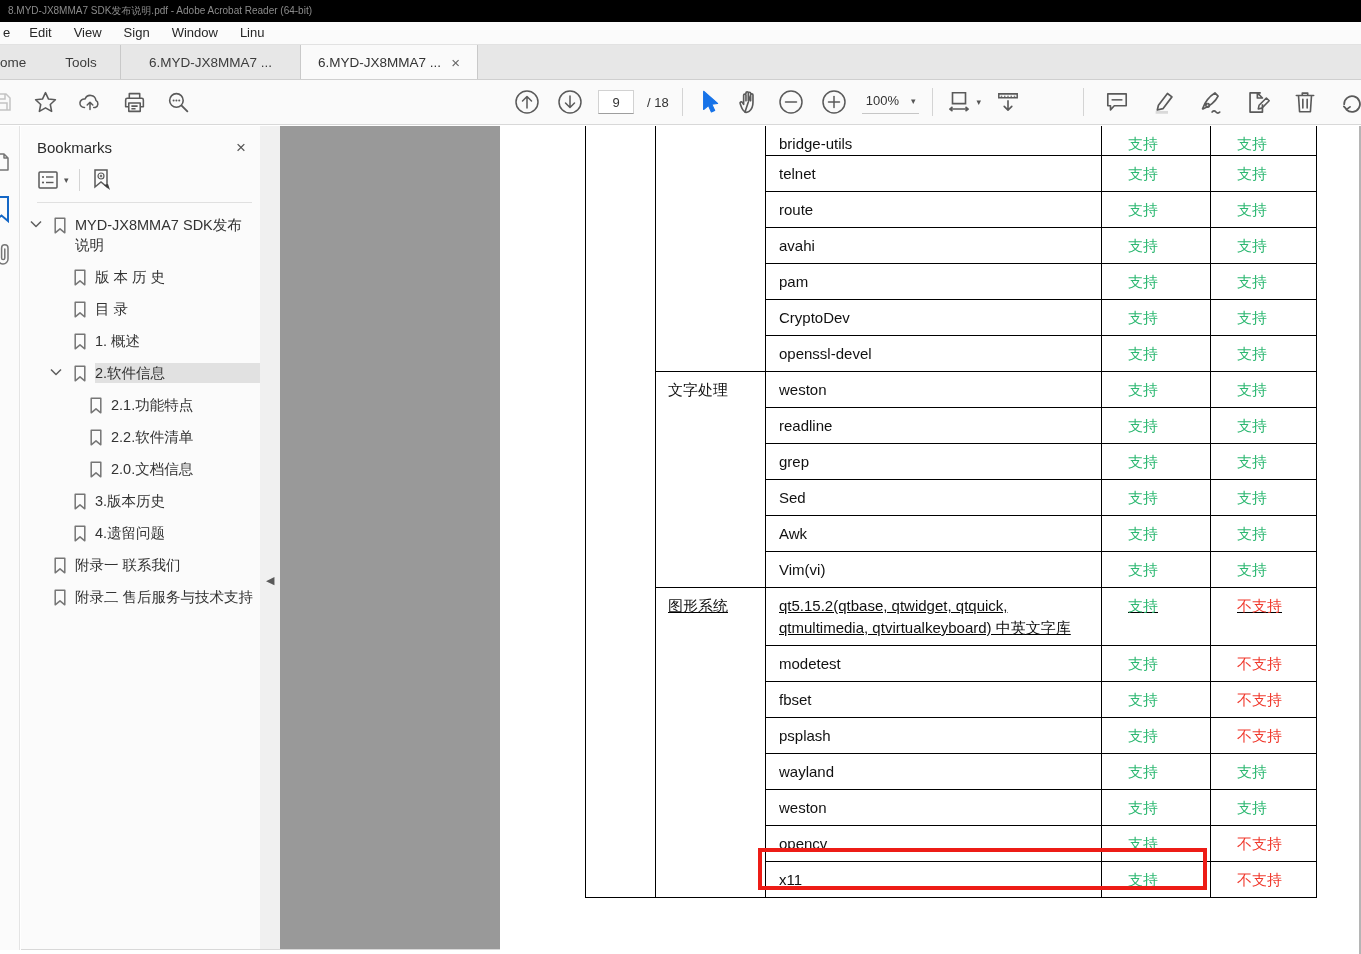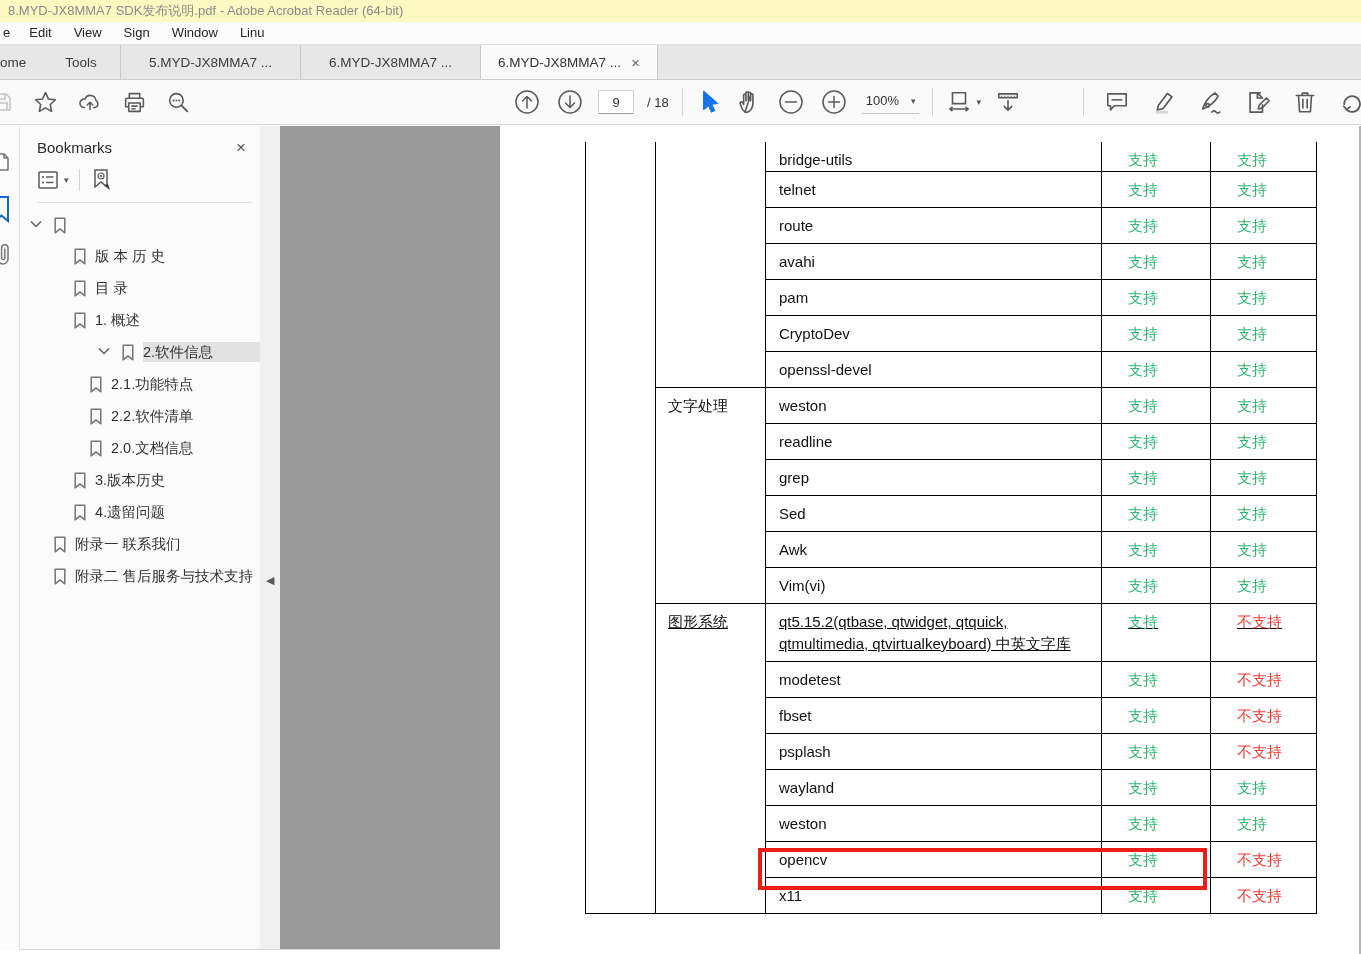--- a/index.html
+++ b/index.html
@@ -1,18 +1,18 @@
 <!DOCTYPE html>
 <html><head>
 <meta charset="utf-8">
 <style>
   * { box-sizing: border-box; margin: 0; padding: 0; }
   html,body { width:1361px; height:954px; overflow:hidden;
     font-family:"Liberation Sans", sans-serif; background:#fff; }
-  .titlebar { height:22px; background:#fef9c3; color:#8b8b8b; font-size:13px;
+  .titlebar { height:22px; background:#000000; color:#8b8b8b; font-size:10px;
     line-height:22px; padding-left:8px; white-space:nowrap; }
   .menubar { height:23px; background:#fbfbfb; border-bottom:1px solid #e2e2e2;
     display:flex; align-items:center; font-size:13px; color:#262626; }
   .menu-item { padding:0 11px; height:100%; line-height:22px; cursor:default; }
   .menu-item:first-child { padding-left:3px; padding-right:8px; }
   .tabbar { height:35px; background:#e7e7e7; border-bottom:1px solid #cfcfcf;
     display:flex; align-items:stretch; font-size:13.5px; color:#3c3c3c; }
   .tab { display:flex; align-items:center; justify-content:center; position:relative; }
   .tab-home { width:42px; justify-content:flex-start; overflow:hidden; }
   .tab-tools { width:78px; }
@@ -53,33 +53,33 @@
     margin:4px 8px 0 16px; padding-bottom:10px; border-bottom:1px solid #e0e0e0; }
   .bm-tools .tb-sep { height:22px; }
   .bm-tree { padding-top:12px; font-size:14.5px; color:#333; }
   .bm-item { display:flex; align-items:flex-start; margin-bottom:12px;
     line-height:20px; cursor:default; }
   .bm-item .tgl { width:16px; margin:5px 8px 0 0; flex:0 0 16px; }
   .bm-item .flg { width:14px; margin:2px 8px 0 0; flex:0 0 14px; }
   .bm-item .lbl { flex:1; padding-right:4px; }
   .bm-item .lbl.sel { background:#e1e1e1; }
   .lvl0 { padding-left:32px; } .lvl0.has-tgl { padding-left:8px; }
-  .lvl1 { padding-left:52px; } .lvl1.has-tgl { padding-left:28px;margin-left:48px; }
+  .lvl1 { padding-left:52px; } .lvl1.has-tgl { padding-left:28px; }
   .lvl2 { padding-left:68px; }
   .panel-strip { position:absolute; left:260px; top:0; width:20px; height:824px;
     background:#f0f0f0; border-bottom:1px solid #d8d8d8; }
   .collapse-arrow { position:absolute; left:266px; top:448px; font-size:11px;
     color:#5a5a5a; }
   .doc-area { position:absolute; left:280px; top:0; width:1081px; height:828px;
     background:#fff; }
   .doc-gray { position:absolute; left:0; top:0; width:220px; height:824px;
     background:#999; border-bottom:1px solid #d8d8d8; }
   .right-edge { position:absolute; right:0; top:0; width:2px; height:828px;
     background:#b5b5b5; }
-  .pdf-table { position:absolute; left:305px; top:16px; border-collapse:collapse;
+  .pdf-table { position:absolute; left:305px; top:0; border-collapse:collapse;
     table-layout:fixed; }
   .pdf-table td { border:1.5px solid #000; vertical-align:top;
     font-size:15px; color:#111; padding:7px 2px 0 0; line-height:22px; }
   .pdf-table tr { height:36px; }
   .pdf-table tr.clip { height:27px; }
   .pdf-table tr.clip td { border-top:none; }
   .pdf-table tr.tall { height:58px;text-decoration:underline; }
   td.pkg { padding-left:13px; }
   td.cat { padding-left:12px; }
   td.sup { padding-left:26px; }
@@ -99,21 +99,20 @@
   <span class="menu-item">Edit</span>
   <span class="menu-item">View</span>
   <span class="menu-item">Sign</span>
   <span class="menu-item">Window</span>
   <span class="menu-item">Linu</span>
 </div>
 
 <div class="tabbar">
   <div class="tab tab-home">ome</div>
   <div class="tab tab-tools">Tools</div>
-  <div class="tab doc-tab">5.MYD-JX8MMA7 ...</div>
   <div class="tab doc-tab">6.MYD-JX8MMA7 ...</div>
   <div class="tab doc-tab active">
     <span>6.MYD-JX8MMA7 ...</span>
     <span class="tab-close">×</span>
   </div>
 </div>
 
 <div class="toolbar">
   <div class="tb-left">
     <span class="tb-btn">
@@ -298,20 +297,21 @@
           <span class="tgl">
             <svg width="14" height="9" viewBox="0 0 14 9">
               <path d="M2 1.5 L7 6.5 L12 1.5" fill="none" stroke="#5f5f5f" stroke-width="1.5" stroke-linejoin="round"></path>
             </svg>
           </span>
           <span class="flg">
             <svg width="14" height="17" viewBox="0 0 14 17">
               <path d="M2.2 1.2 h9.6 v14.6 l-4.8-4 -4.8 4 z" fill="none" stroke="#767676" stroke-width="1.5" stroke-linejoin="round"></path>
             </svg>
           </span>
+          <span class="lbl">MYD-JX8MMA7 SDK发布说明</span>
         </div>
         <div class="bm-item lvl1">
           <span class="flg">
             <svg width="14" height="17" viewBox="0 0 14 17">
               <path d="M2.2 1.2 h9.6 v14.6 l-4.8-4 -4.8 4 z" fill="none" stroke="#767676" stroke-width="1.5" stroke-linejoin="round"></path>
             </svg>
           </span>
           <span class="lbl">版 本 历 史</span>
         </div>
         <div class="bm-item lvl1">

